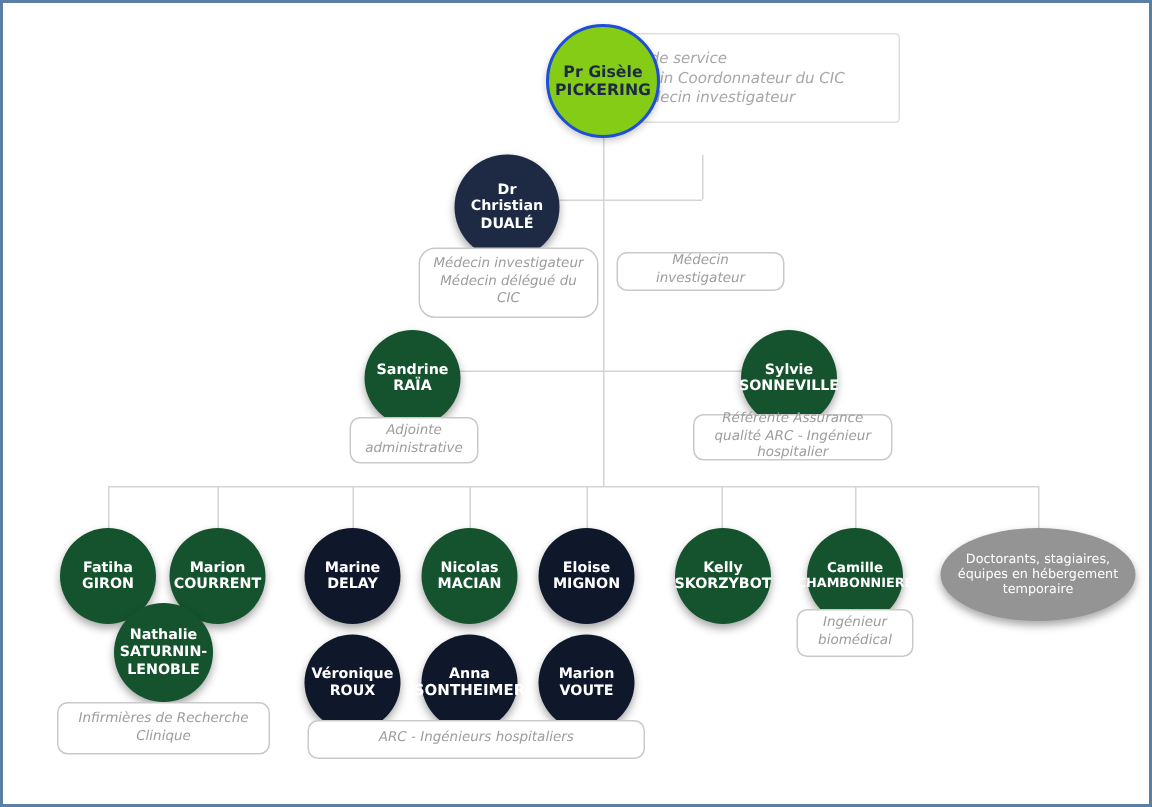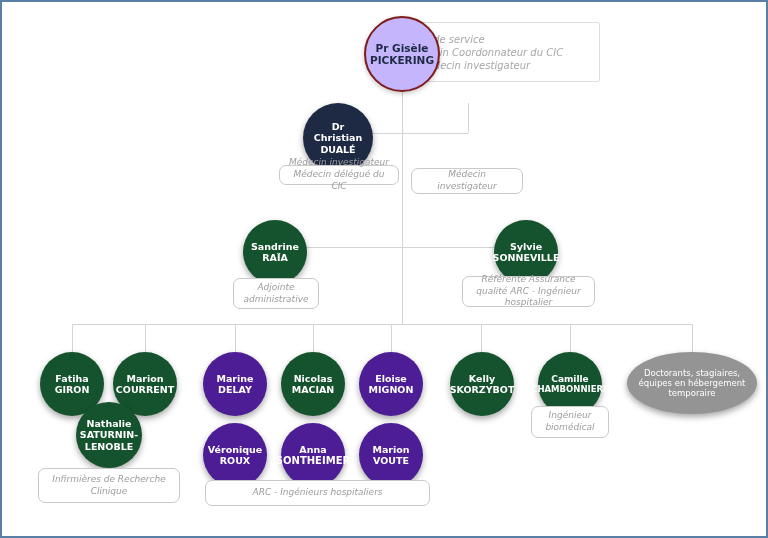--- a/index.html
+++ b/index.html
@@ -28,26 +28,26 @@
     text-align:center;
     color:#ffffff;
     font-weight:bold;
     line-height:1.18;
     box-shadow:0 3px 6px rgba(0,0,0,.35);
     box-sizing:border-box;
   }
   .node span{display:block;padding:0 2px;}
   .node.navy{background:#1e2a44;}
   .node.steel{background:#14532d;}
-  .node.taupe{background:#4c1d95;}
+  .node.taupe{background:#0f172a;}
   .node.grayell{background:#949494;border-radius:50%;}
   .node.root{
-    background:#c4b5fd;
+    background:#84cc16;
     color:#1e2a44;
-    border:2px solid #7f1d1d;
+    border:2px solid #1d4ed8;
     box-shadow:0 2px 5px rgba(0,0,0,.22);
   }
 
   
   .cap{
     position:absolute;
     box-sizing:border-box;
     border:1px solid #c9c9c9;
     border-radius:7px;
     background:#ffffff;
@@ -102,21 +102,21 @@
       <span>PICKERING</span>
     </span>
   </div>
 
   <div class="node navy" style="left:301px;top:101px;width:70px;height:70px;font-size:9.5px;">
     <span>
       <span>Dr Christian</span>
       <span>DUALÉ</span>
     </span>
   </div>
-  <div class="cap" style="left:277px;top:163px;width:120px;height:20px;font-size:9px;">
+  <div class="cap" style="left:277px;top:163px;width:120px;height:47px;font-size:9px;border-radius:11px;">
     <span>
       <span>Médecin investigateur</span>
       <span>Médecin délégué du CIC</span>
     </span>
   </div>
 
   <div class="cap" style="left:409px;top:166px;width:112px;height:26px;font-size:9px;">
     <span>Médecin  investigateur</span>
   </div>
 

